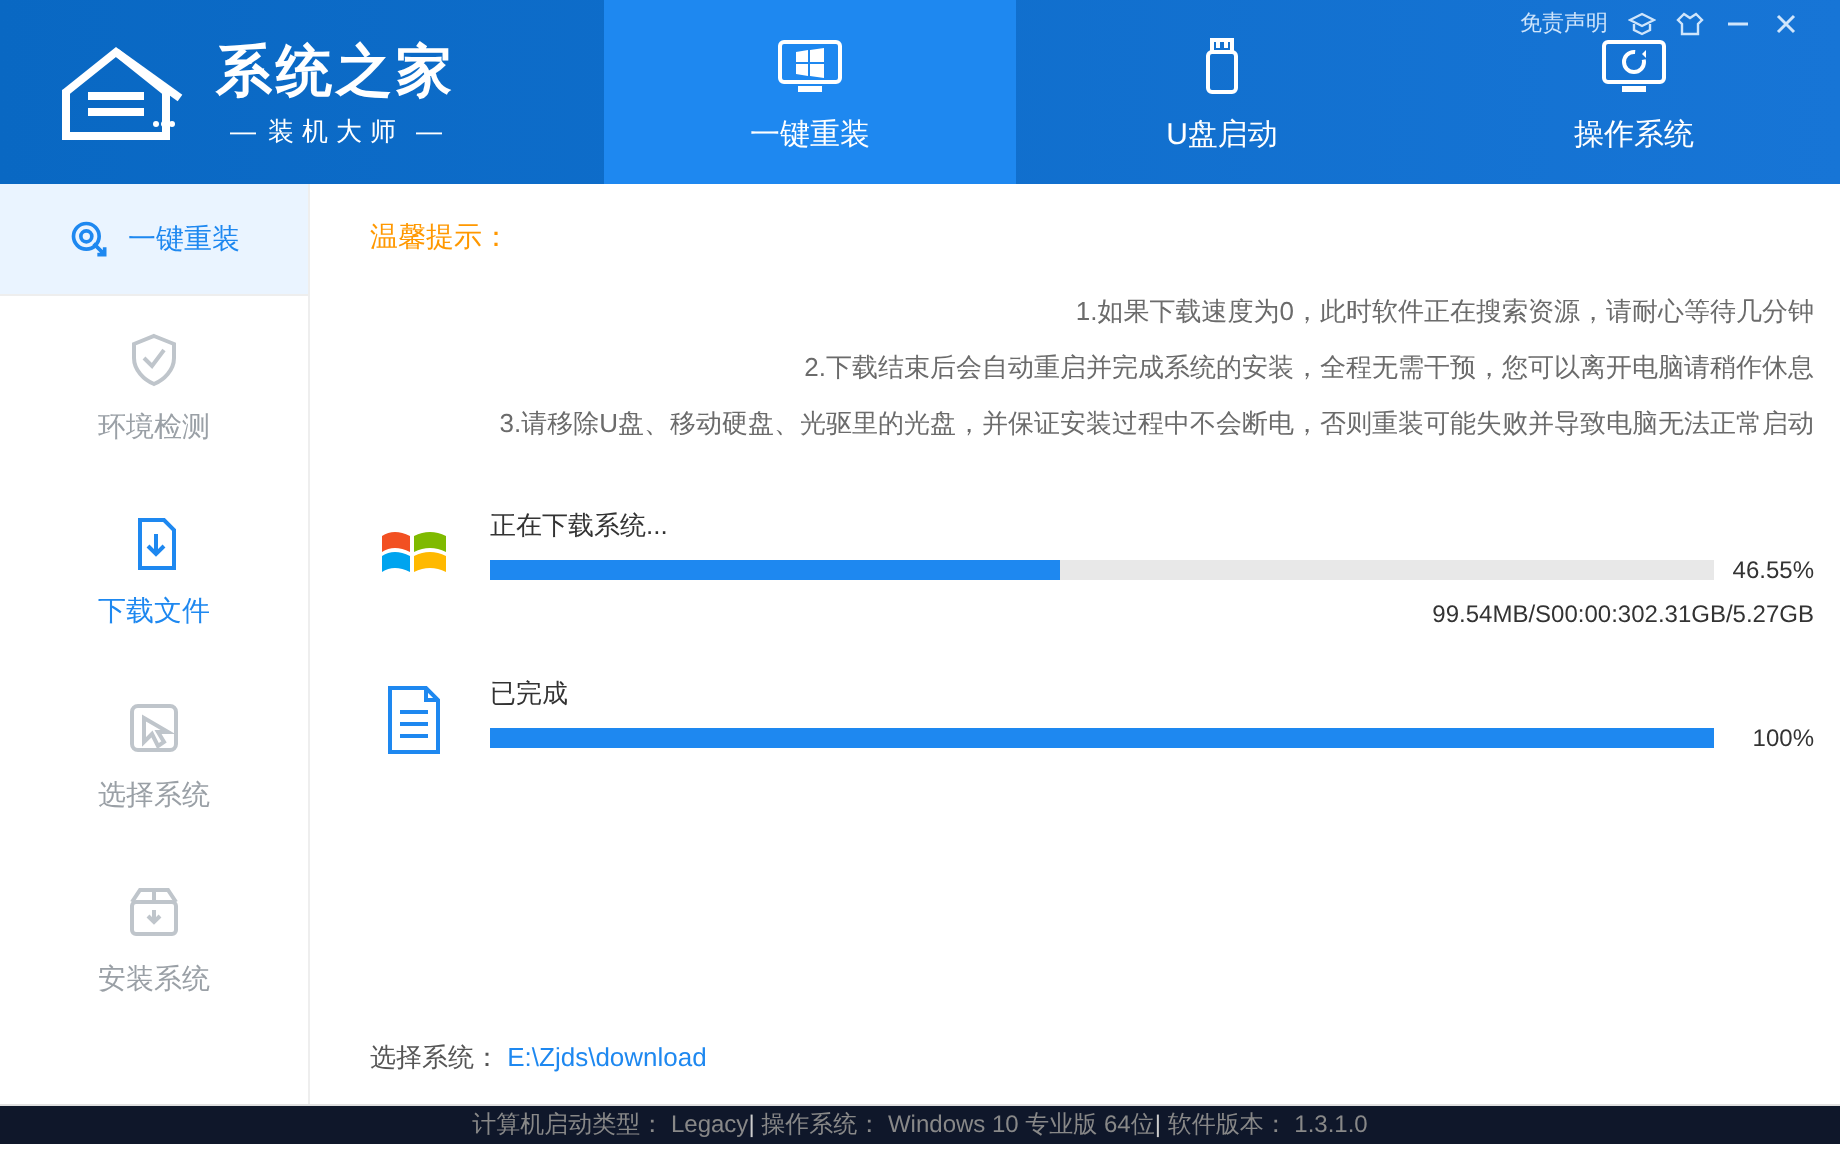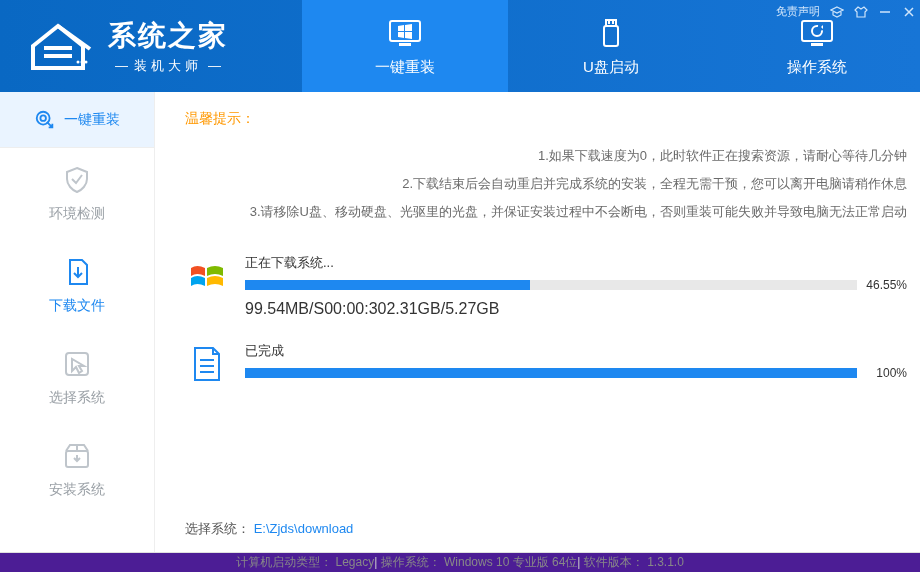--- a/index.html
+++ b/index.html
@@ -12,21 +12,21 @@
 .logo-title { font-size: 28px; font-weight: bold; letter-spacing: 2px; }
 .logo-sub { font-size: 13px; letter-spacing: 4px; text-align: center; margin-top: 2px; }
 .logo-sub::before, .logo-sub::after { content: "—"; margin: 0 6px; letter-spacing: 0; }
 
 .nav-tabs { display: flex; flex: 1; }
 .nav-tab { flex: 1; display: flex; flex-direction: column; align-items: center; justify-content: center; color: #fff; cursor: pointer; gap: 6px; }
 .nav-tab.active { background: #1e88f0; }
 .nav-tab-icon { width: 36px; height: 36px; }
 .nav-tab-label { font-size: 15px; }
 
-.window-ctrls { position: absolute; top: 4px; right: 4px; display: flex; align-items: center; gap: 10px; color: #cfe5fb; font-size: 11px; }
+.window-ctrls { position: absolute; top: 4px; right: 20px; display: flex; align-items: center; gap: 10px; color: #cfe5fb; font-size: 11px; }
 .window-ctrls > * { cursor: pointer; }
 .win-icon { width: 14px; height: 14px; }
 
 .body { display: flex; height: 460px; }
 .sidebar { width: 155px; border-right: 1px solid #eee; display: flex; flex-direction: column; }
 .side-item { height: 92px; display: flex; flex-direction: column; align-items: center; justify-content: center; gap: 10px; color: #9aa0a6; cursor: pointer; }
 .side-item.top { height: 56px; flex-direction: row; background: #eaf4ff; color: #1e88f0; gap: 8px; border-bottom: 1px solid #eee; }
 .side-item.active { color: #1e88f0; }
 .side-icon { width: 30px; height: 30px; }
 .side-item.top .side-icon { width: 22px; height: 22px; }
@@ -38,27 +38,27 @@
 
 .progress-section { margin-top: 28px; }
 .prog-item { display: flex; align-items: flex-start; margin-bottom: 24px; }
 .prog-icon { width: 44px; height: 44px; margin-right: 16px; }
 .prog-body { flex: 1; }
 .prog-label { font-size: 13px; color: #333; margin-bottom: 6px; }
 .prog-bar-row { display: flex; align-items: center; gap: 6px; }
 .prog-bar { flex: 1; height: 10px; background: #e8e8e8; position: relative; }
 .prog-fill { height: 100%; background: #1e88f0; }
 .prog-pct { font-size: 12px; color: #333; min-width: 44px; text-align: right; }
-.prog-stats { display: flex; justify-content: flex-start; font-size: 16px; color: #333; margin-top: 8px; }
+.prog-stats { display: flex; justify-content: flex-end; font-size: 12px; color: #333; margin-top: 8px; }
 
 .save-path { position: absolute; bottom: 14px; left: 30px; font-size: 13px; }
 .save-path-label { color: #555; }
 .save-path-value { color: #1e88f0; }
 
-.footer { height: 20px; background: #4c1d95; border-top: 1px solid #e0e0e0; display: flex; align-items: center; justify-content: center; font-size: 12px; color: #888; }
+.footer { height: 20px; background: #0f172a; border-top: 1px solid #e0e0e0; display: flex; align-items: center; justify-content: center; font-size: 12px; color: #888; }
 .footer span + span::before { content: " | "; color: #ccc; }
 </style>
 </head>
 <body>
 
 <div class="header">
   <div class="logo-area">
     <svg class="logo-icon" viewBox="0 0 80 60">
       <path d="M15 30 L40 10 L65 30 L65 52 L15 52 Z" fill="none" stroke="#fff" stroke-width="4"></path>
       <path d="M40 10 L72 33" fill="none" stroke="#fff" stroke-width="4"></path>

